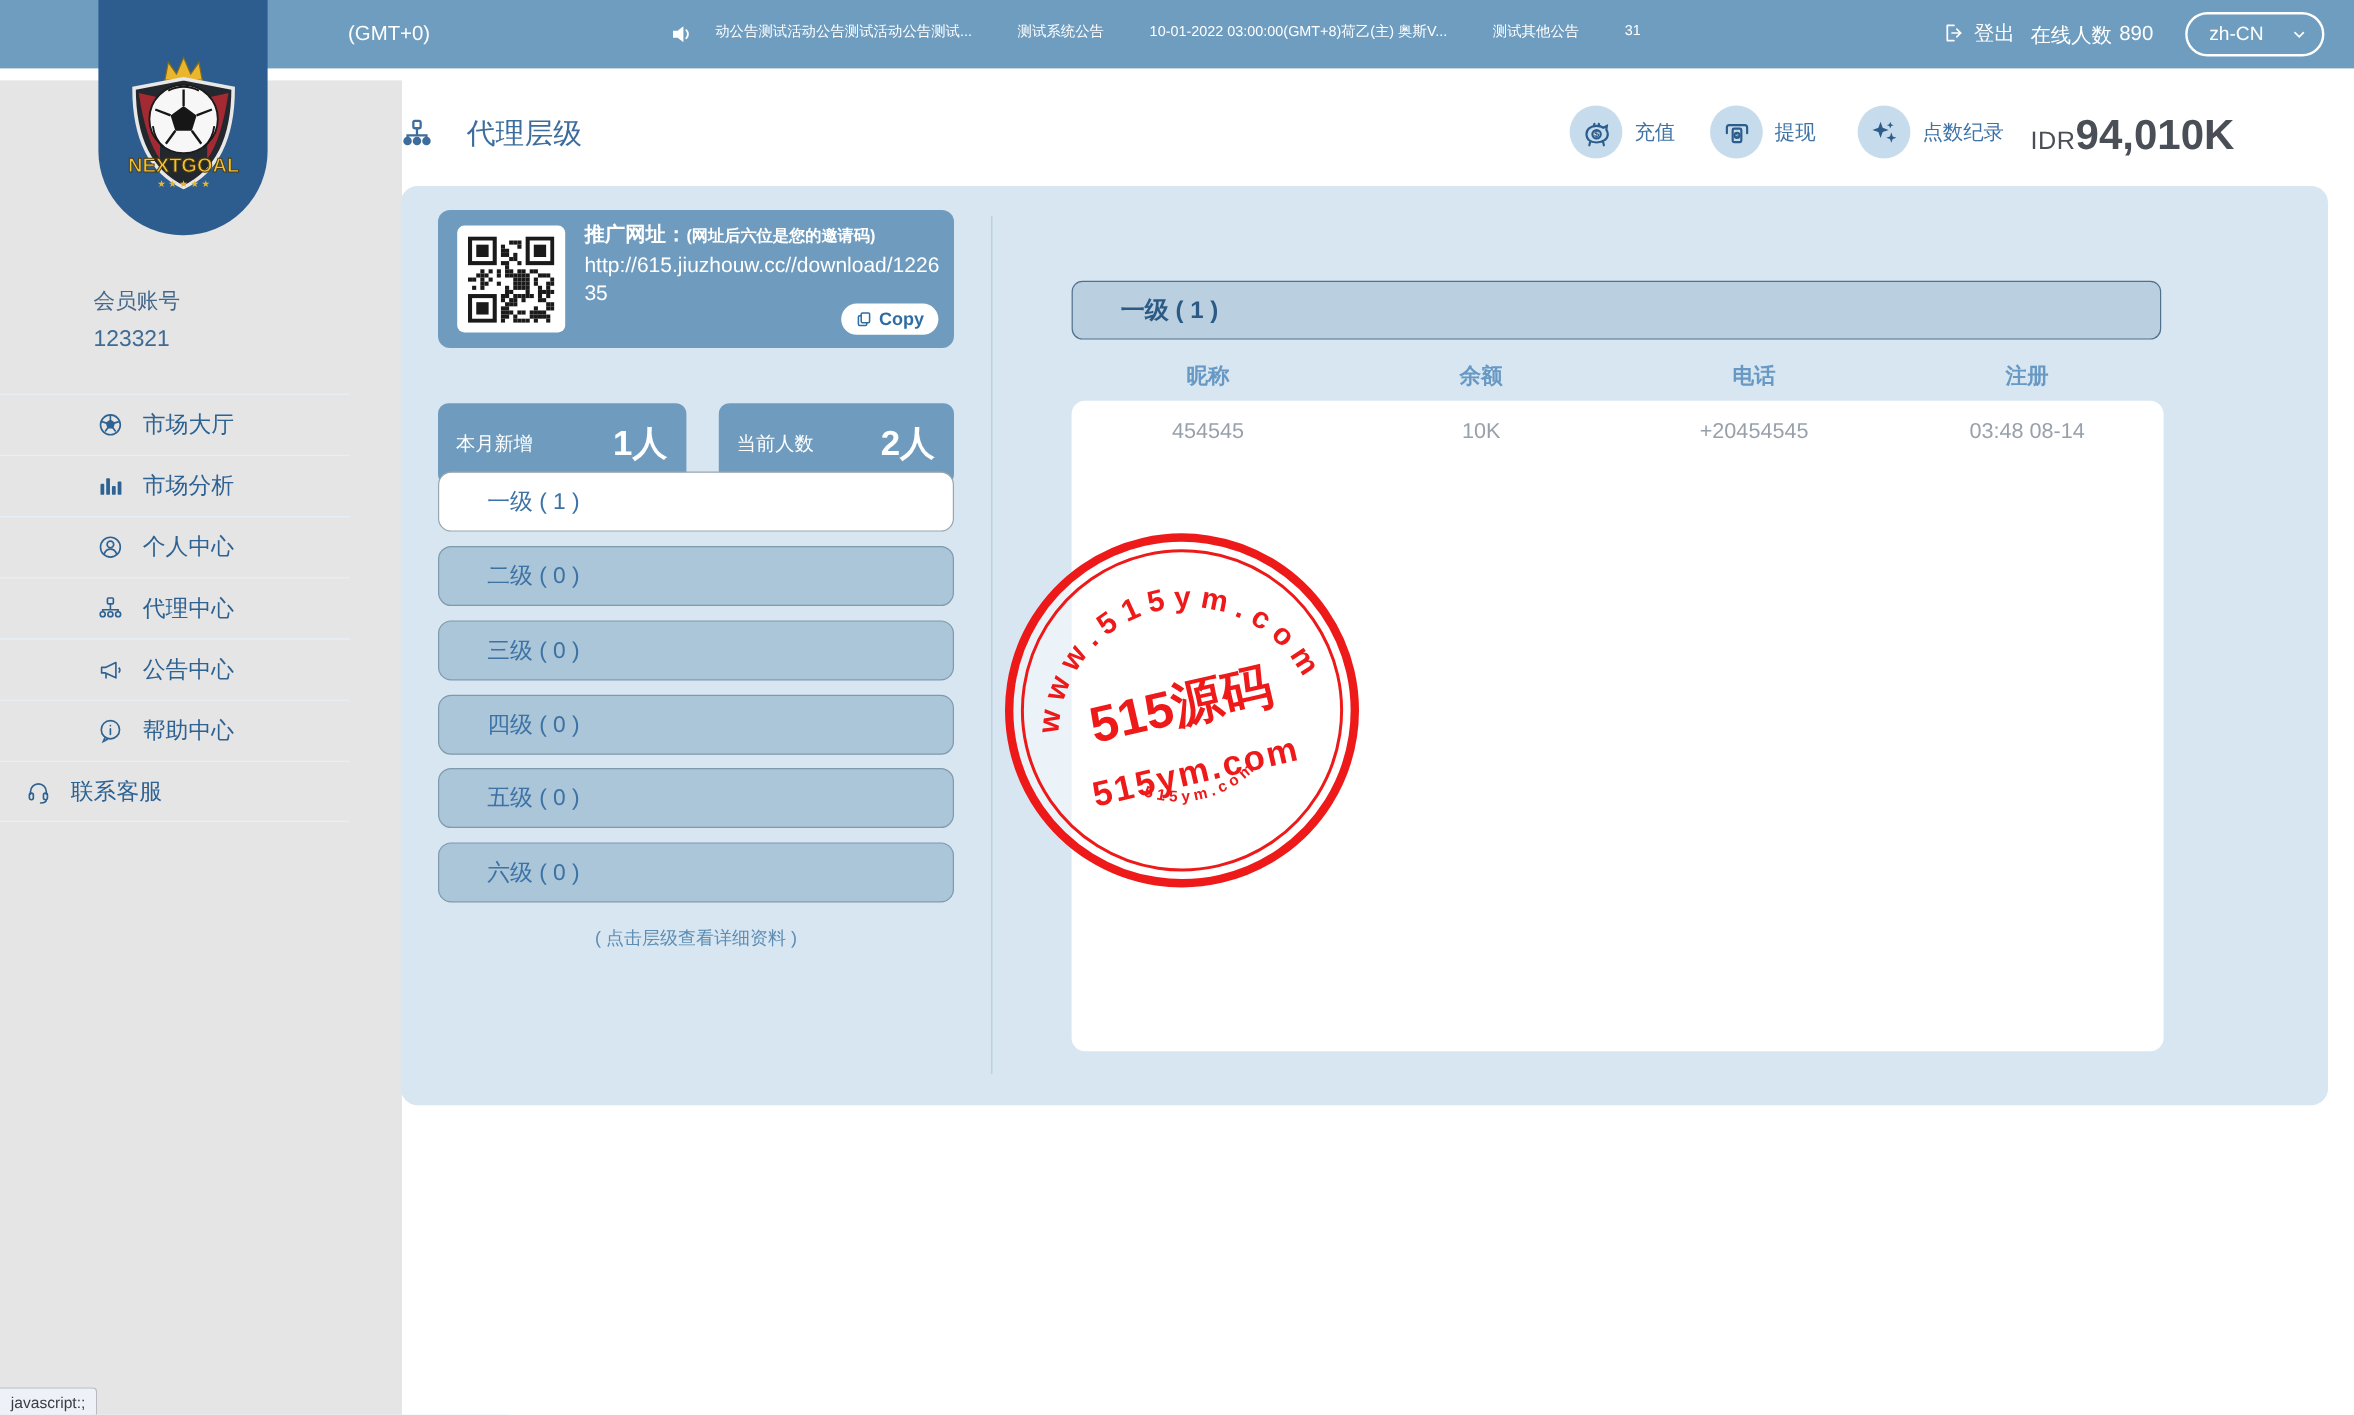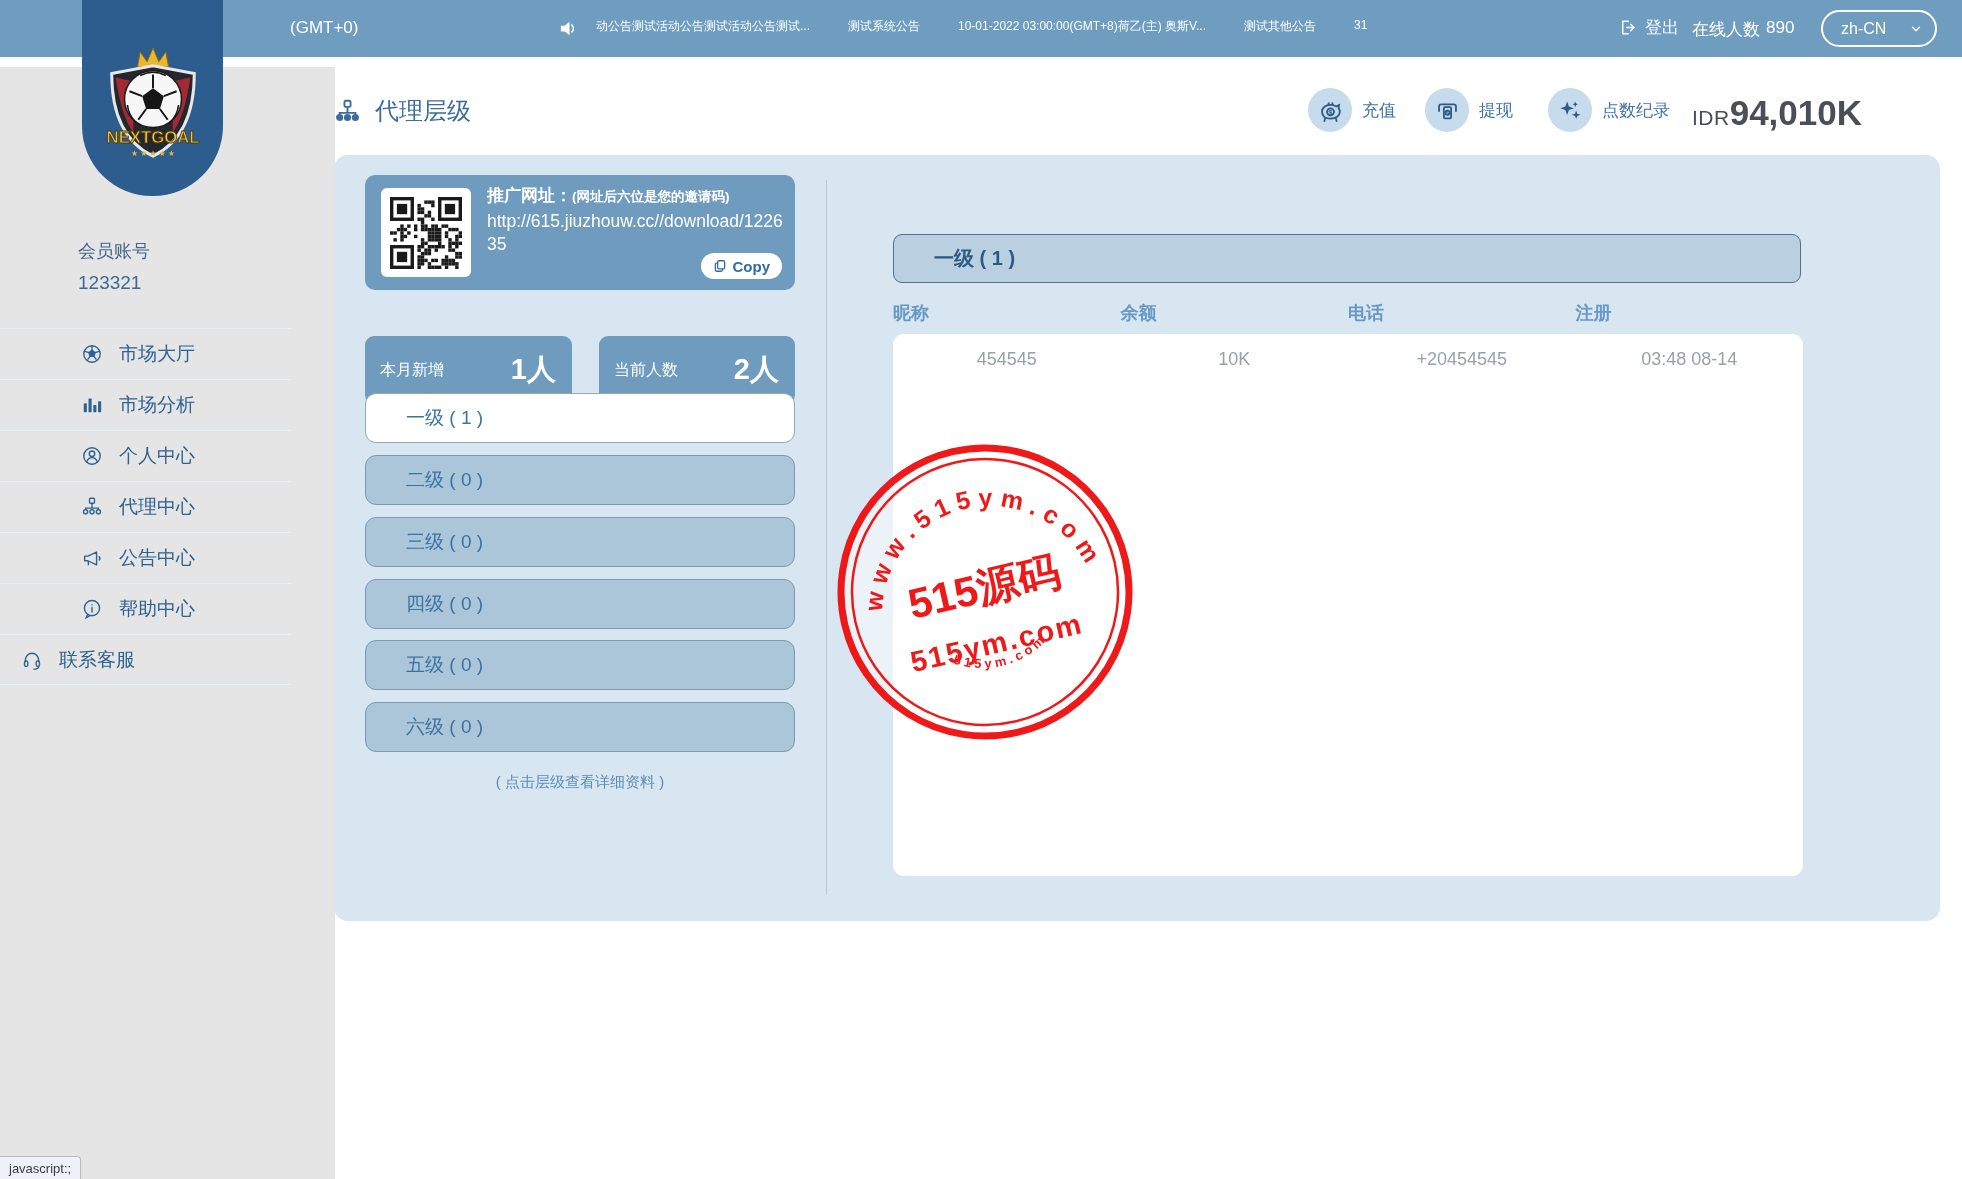--- a/index.html
+++ b/index.html
@@ -50,21 +50,21 @@
   .menu { position:absolute; left:0; top:261px; width:291px; }
   .menu-item {
     height:51px; display:flex; align-items:center; gap:15px; padding-left:80px;
     border-top:1px solid #e6f0f8; color:#2e6292; font-size:19px; cursor:pointer;
   }
   .menu-item:last-child { border-bottom:1px solid #e6f0f8;padding-left:20px; }
   .menu-item .mi { width:24px; display:flex; justify-content:center; }
 
   
   .page-title {
-    position:absolute; left:334px; top:95px; display:flex; align-items:center; gap:14px;
+    position:absolute; left:334px; top:95px; display:flex; align-items:center; gap:28px;
     color:#3c6d9c; font-size:24px;
   }
   .hdr-action { position:absolute; top:88px; display:flex; align-items:center; gap:10px; cursor:pointer; }
   .hdr-action .circ {
     width:44px; height:44px; border-radius:50%; background:#c6dbeb;
     display:flex; align-items:center; justify-content:center;
   }
   .hdr-action .lbl { color:#3f73a6; font-size:17px; }
   .act-deposit { left:1308px; }
   .act-withdraw { left:1425px; }
@@ -116,21 +116,21 @@
   .v-divider { position:absolute; left:492px; top:25px; width:1px; height:715px; background:#b5ccdd; }
 
   
   .tbl-title {
     position:absolute; left:559px; top:79px; width:908px; height:49px;
     background:#bad0e1; border:1px solid #51708b; border-radius:9px;
     display:flex; align-items:center; padding-left:40px;
     color:#2b5a84; font-size:20px; font-weight:bold;
   }
   .tbl-cols { position:absolute; left:559px; top:146px; width:910px; display:flex; }
-  .tbl-cols .th { width:227.5px; color:#6899c5; font-size:18px; font-weight:bold; }
+  .tbl-cols .th { width:227.5px; text-align:center; color:#6899c5; font-size:18px; font-weight:bold; }
   .tbl-body { position:absolute; left:559px; top:179px; width:910px; height:542px; background:#ffffff;border-radius:11px; }
   .tbl-row { display:flex; height:50px; align-items:center; }
   .tbl-row .td { width:227.5px; text-align:center; color:#98a1ab; font-size:18px; }
 
   
   .watermark {
     position:absolute; left:835px; top:442px; width:300px; height:300px;
     transform:rotate(-13deg); z-index:20; opacity:.96; pointer-events:none;
   }
 

